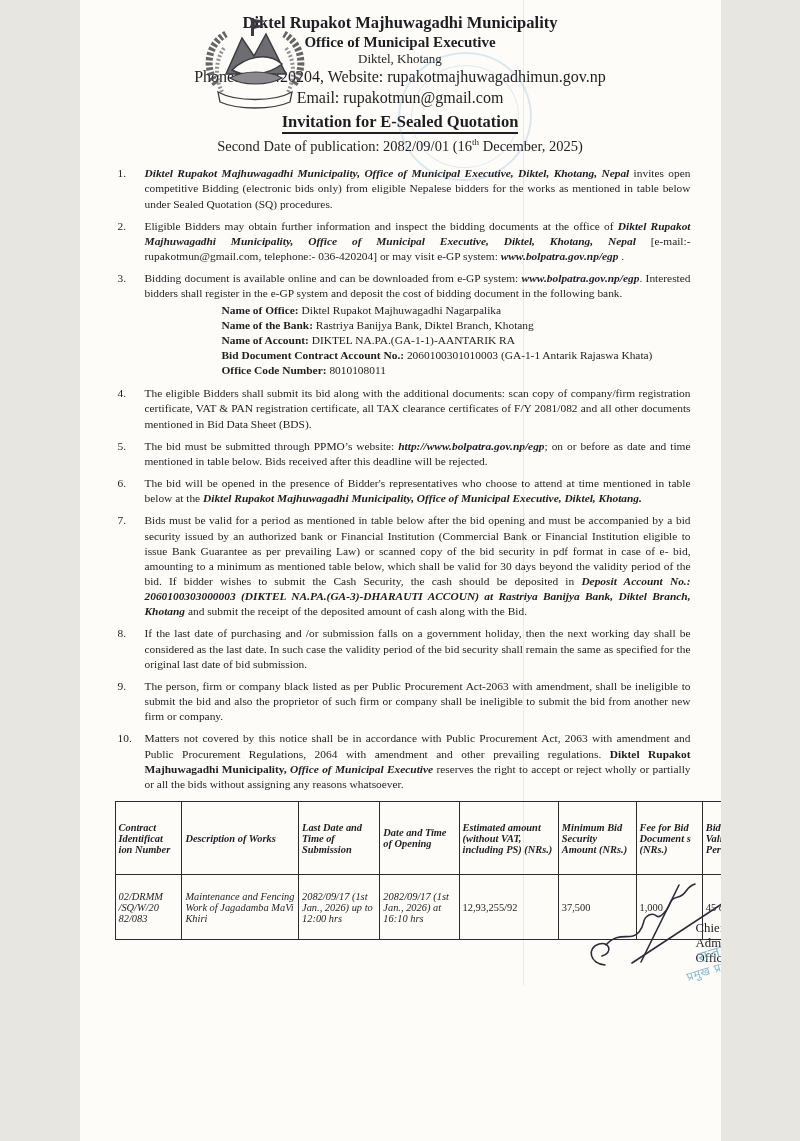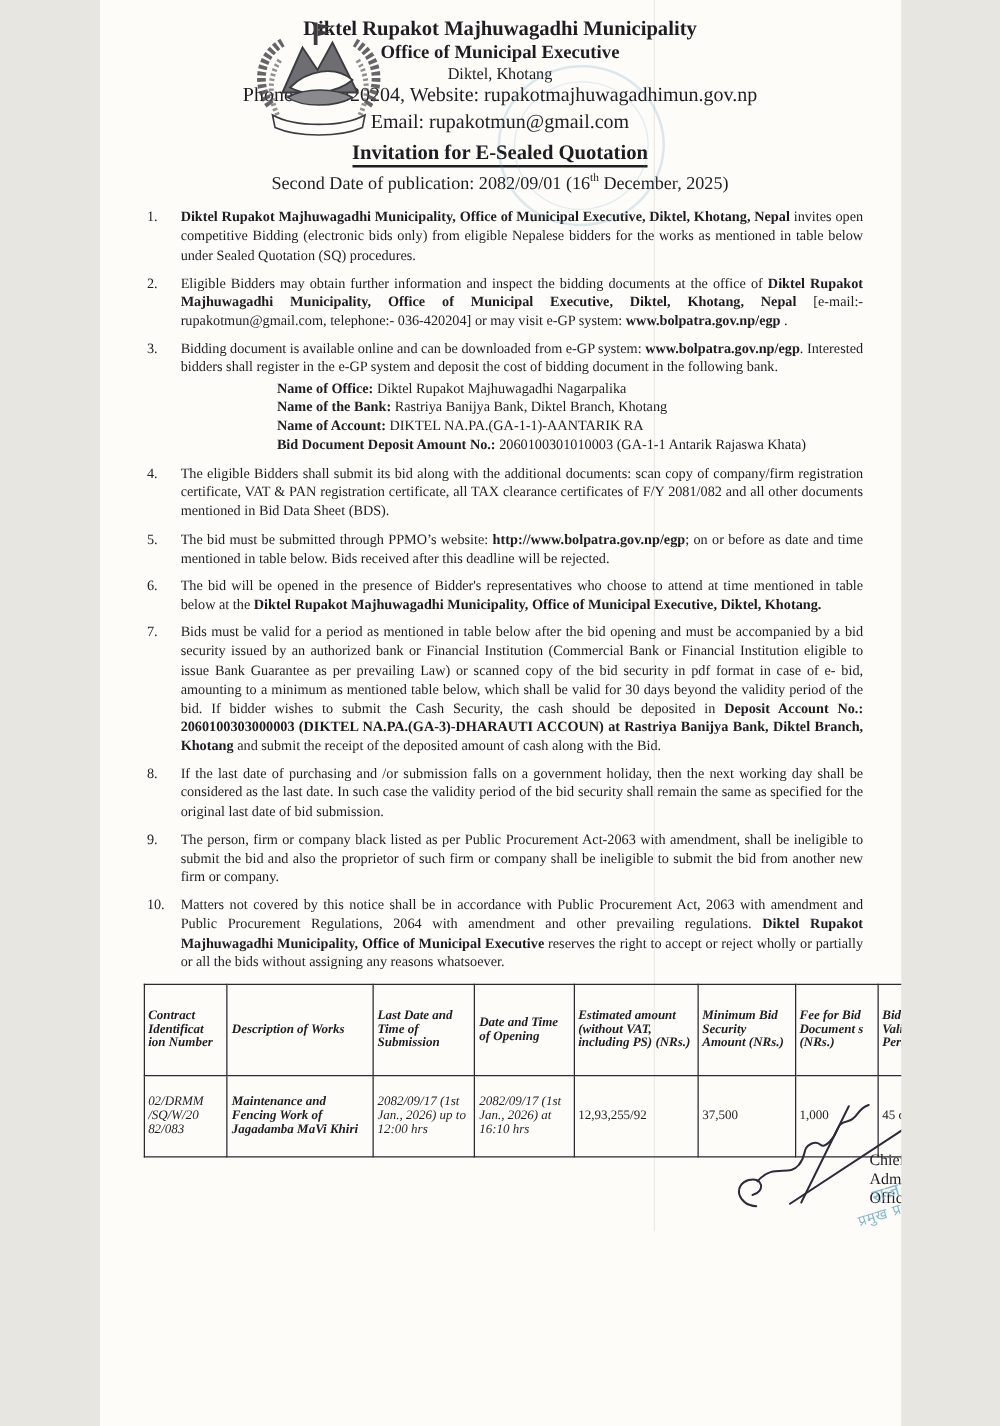--- a/index.html
+++ b/index.html
@@ -33,39 +33,39 @@
   .h-title{display:inline-block;font-size:16.5px;font-weight:bold;border-bottom:2.2px solid #1d1d22;margin-top:3px;line-height:1.25;}
   .h-pub{font-size:14.5px;margin-top:3px;}
   .h-pub sup{font-size:9px;}
 
   
   .notice{margin:11px 30px 0 38px;}
   .item{display:flex;margin-bottom:7px;font-size:11.4px;line-height:1.33;}
   .item .num{flex:0 0 27px;}
   .item .body{flex:1;text-align:justify;}
   .r-b{font-weight:bold;}
-  .r-bi{font-weight:bold;}
+  .r-bi{font-weight:bold;font-style:italic;}
   .bank{margin:1px 0 1px 77px;}
   .bank-line{font-size:11.4px;line-height:1.33;}
   .bank-line .bl{font-weight:bold;}
 
   
   table.sq{
     width:733px;margin:9px 0 0 35px;
     border-collapse:collapse;table-layout:fixed;
     font-size:10.4px;
   }
   table.sq th,table.sq td{
     border:1.4px solid #2a2a30;
     padding:3px 3px;vertical-align:middle;text-align:left;
   }
   table.sq th{font-weight:bold;font-style:italic;height:66px;}
   table.sq td{height:58px;}
   td.c-italic{font-style:italic;}
-  td.a-left{text-align:left;padding-left:7px;font-weight:bold;}
+  td.a-left{text-align:left;padding-left:7px;}
 
   
   .sig-svg{position:absolute;left:440px;top:845px;width:340px;height:160px;}
   .sig-title{position:absolute;left:616px;top:921px;font-size:12.8px;}
   .ink-stamp{
     position:absolute;left:545px;top:972px;width:230px;
     transform:rotate(-17deg);transform-origin:left top;
     color:rgba(80,160,190,0.72);
     font-family:"DejaVu Sans",sans-serif;
     text-align:center;line-height:1.15;
@@ -117,21 +117,22 @@
       <div class="item">
         <span class="num">2.</span>
         <div class="body"><span class="r-n">Eligible Bidders may obtain further information and inspect the bidding documents at the office of </span><span class="r-bi">Diktel Rupakot Majhuwagadhi Municipality, Office of Municipal Executive, Diktel, Khotang, Nepal</span><span class="r-n"> [e-mail:-rupakotmun@gmail.com, telephone:- 036-420204] or may visit e-GP system: </span><span class="r-bi">www.bolpatra.gov.np/egp</span><span class="r-n"> .</span></div>
       </div>
       <div class="item">
         <span class="num">3.</span>
         <div class="body"><span class="r-n">Bidding document is available online and can be downloaded from e-GP system: </span><span class="r-bi">www.bolpatra.gov.np/egp</span><span class="r-n">. Interested bidders shall register in the e-GP system and deposit the cost of bidding document in the following bank.</span><div class="bank">
             <div class="bank-line"><span class="bl">Name of Office:</span><span> Diktel Rupakot Majhuwagadhi Nagarpalika</span></div>
             <div class="bank-line"><span class="bl">Name of the Bank:</span><span> Rastriya Banijya Bank, Diktel Branch, Khotang</span></div>
             <div class="bank-line"><span class="bl">Name of Account:</span><span> DIKTEL NA.PA.(GA-1-1)-AANTARIK RA</span></div>
-            <div class="bank-line"><span class="bl">Bid Document Deposit Amount No.:</span><span> 2060100301010003 (GA-1-1 Antarik Rajaswa Khata)</span></div>
+            <div class="bank-line"><span class="bl">Bid Document Contract Account No.:</span><span> 2060100301010003 (GA-1-1 Antarik Rajaswa Khata)</span></div>
+            <div class="bank-line"><span class="bl">Office Code Number:</span><span> 8010108011</span></div>
           </div></div>
       </div>
       <div class="item">
         <span class="num">4.</span>
         <div class="body"><span class="r-n">The eligible Bidders shall submit its bid along with the additional documents: scan copy of company/firm registration certificate, VAT &amp; PAN registration certificate, all TAX clearance certificates of F/Y 2081/082 and all other documents mentioned in Bid Data Sheet (BDS).</span></div>
       </div>
       <div class="item">
         <span class="num">5.</span>
         <div class="body"><span class="r-n">The bid must be submitted through PPMO’s website: </span><span class="r-bi">http://www.bolpatra.gov.np/egp</span><span class="r-n">; on or before as date and time mentioned in table below. Bids received after this deadline will be rejected.</span></div>
       </div>

